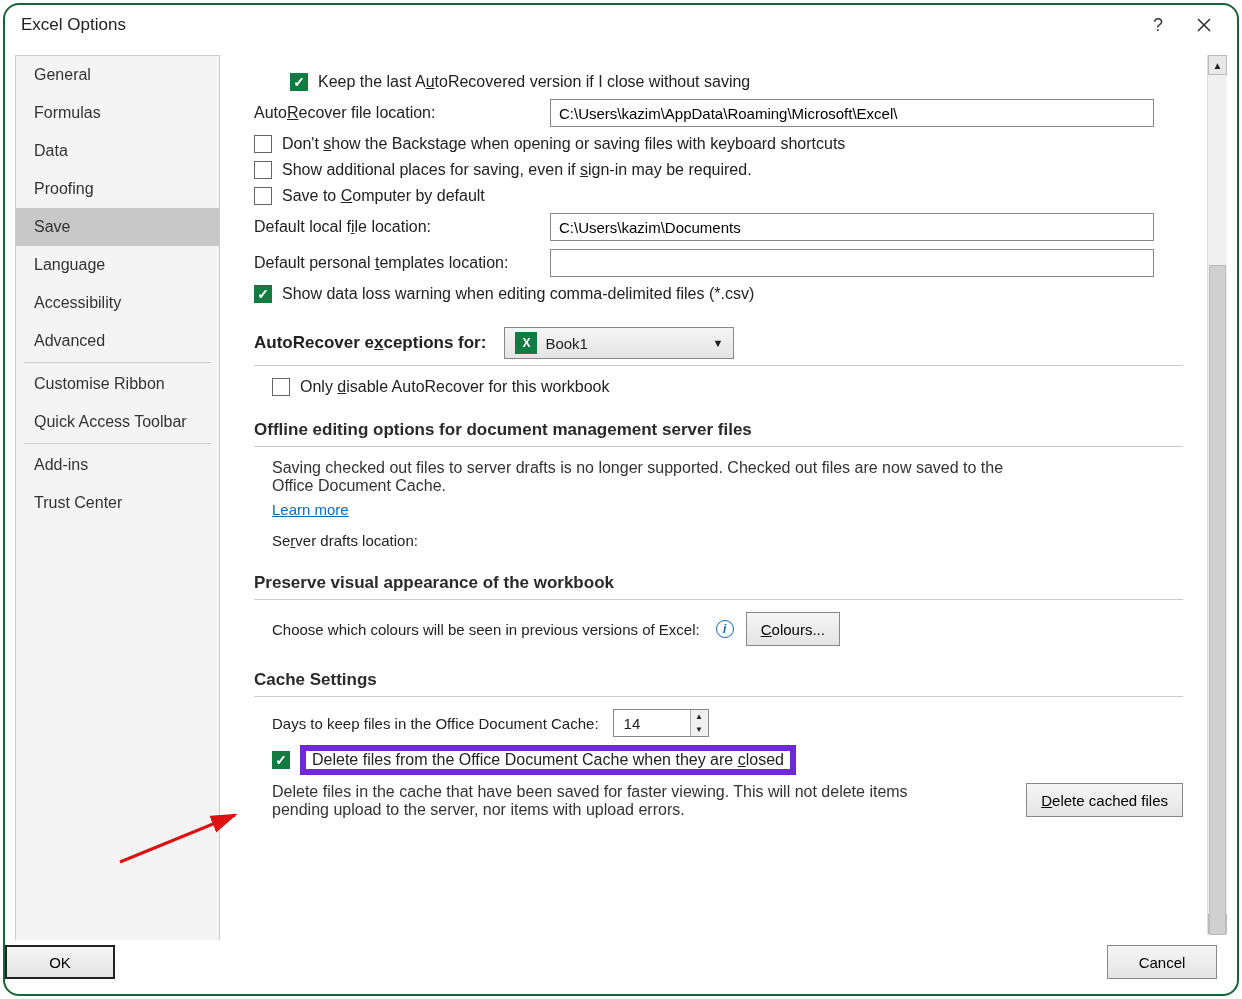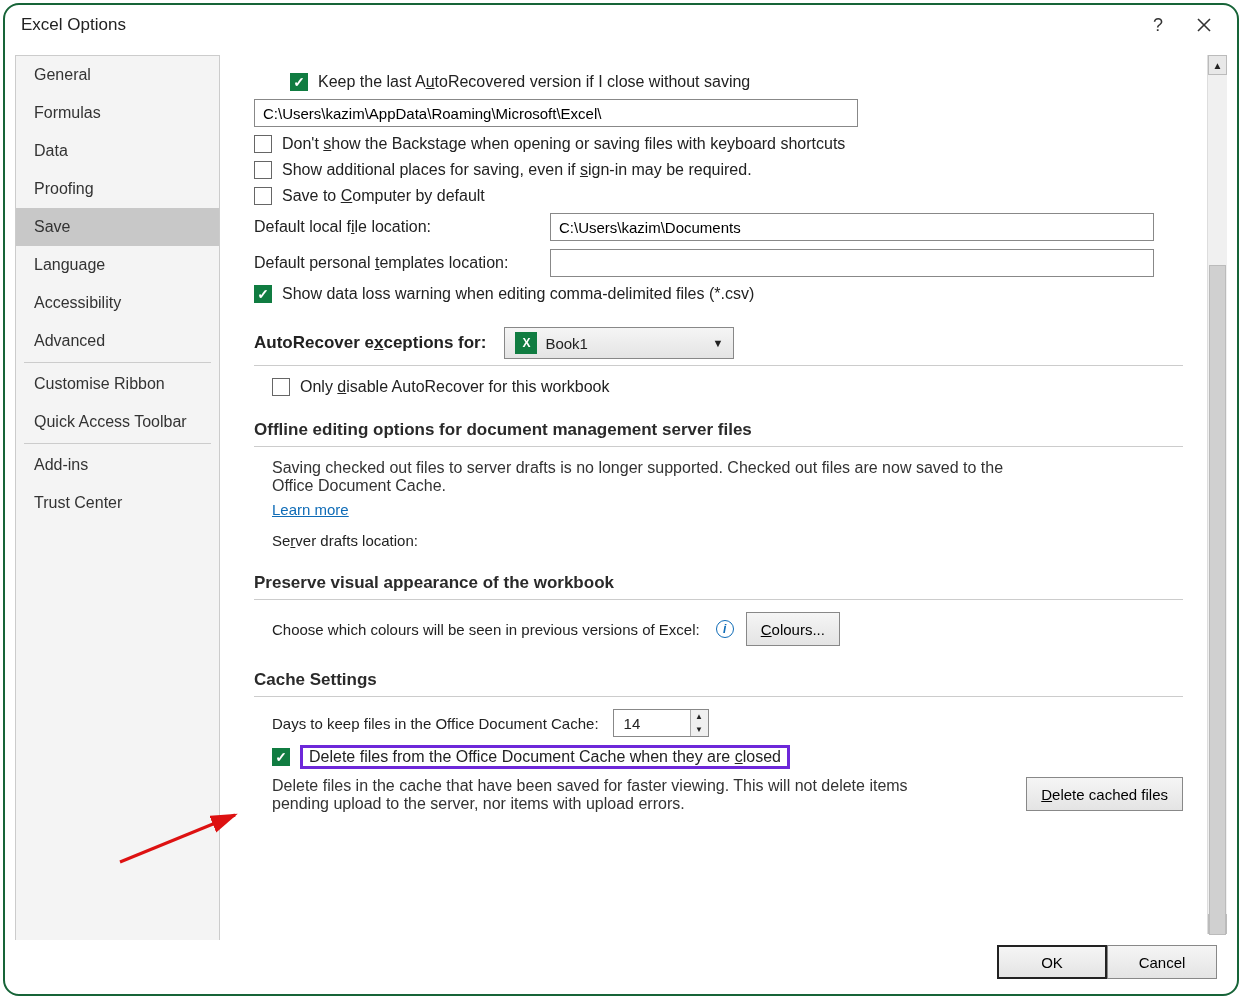--- a/index.html
+++ b/index.html
@@ -204,28 +204,29 @@
     color: #0f6cb7;
     align-items: center;
     justify-content: center;
     font-size: 12px;
     font-style: italic;
     font-weight: bold;
     margin-left: 4px;
     vertical-align: middle;
   }
   .highlight-box {
-    border: 3px solid #6d28d9;
+    border: 6px solid #6d28d9;
     padding: 0 6px;
   }
   .footer {
     height: 54px;
     display: flex;
     align-items: center;
-    justify-content: flex-end;
+    justify-content: space-between;
+    gap: 16px;
     padding: 0 20px 10px 0;
   }
   .footer .btn {
     width: 110px;
     height: 34px;
   }
   .footer .btn.primary {
     border: 2px solid #222;
   }
   .arrow-annot {
@@ -274,20 +275,21 @@
 
     <div class="content-wrap">
       <div class="content">
 
         <div class="chk-row" style="margin-left:36px;">
           <span class="checkbox checked">✓</span>
           <label>Keep the last A<span class="u">u</span>toRecovered version if I close without saving</label>
         </div>
 
         <div class="field-row">
+          <span class="field-label">Auto<span class="u">R</span>ecover file location:</span>
           <input class="text-input" value="C:\Users\kazim\AppData\Roaming\Microsoft\Excel\" style="">
         </div>
 
         <div class="chk-row">
           <span class="checkbox"></span>
           <label>Don't <span class="u">s</span>how the Backstage when opening or saving files with keyboard shortcuts</label>
         </div>
 
         <div class="chk-row">
           <span class="checkbox"></span>

